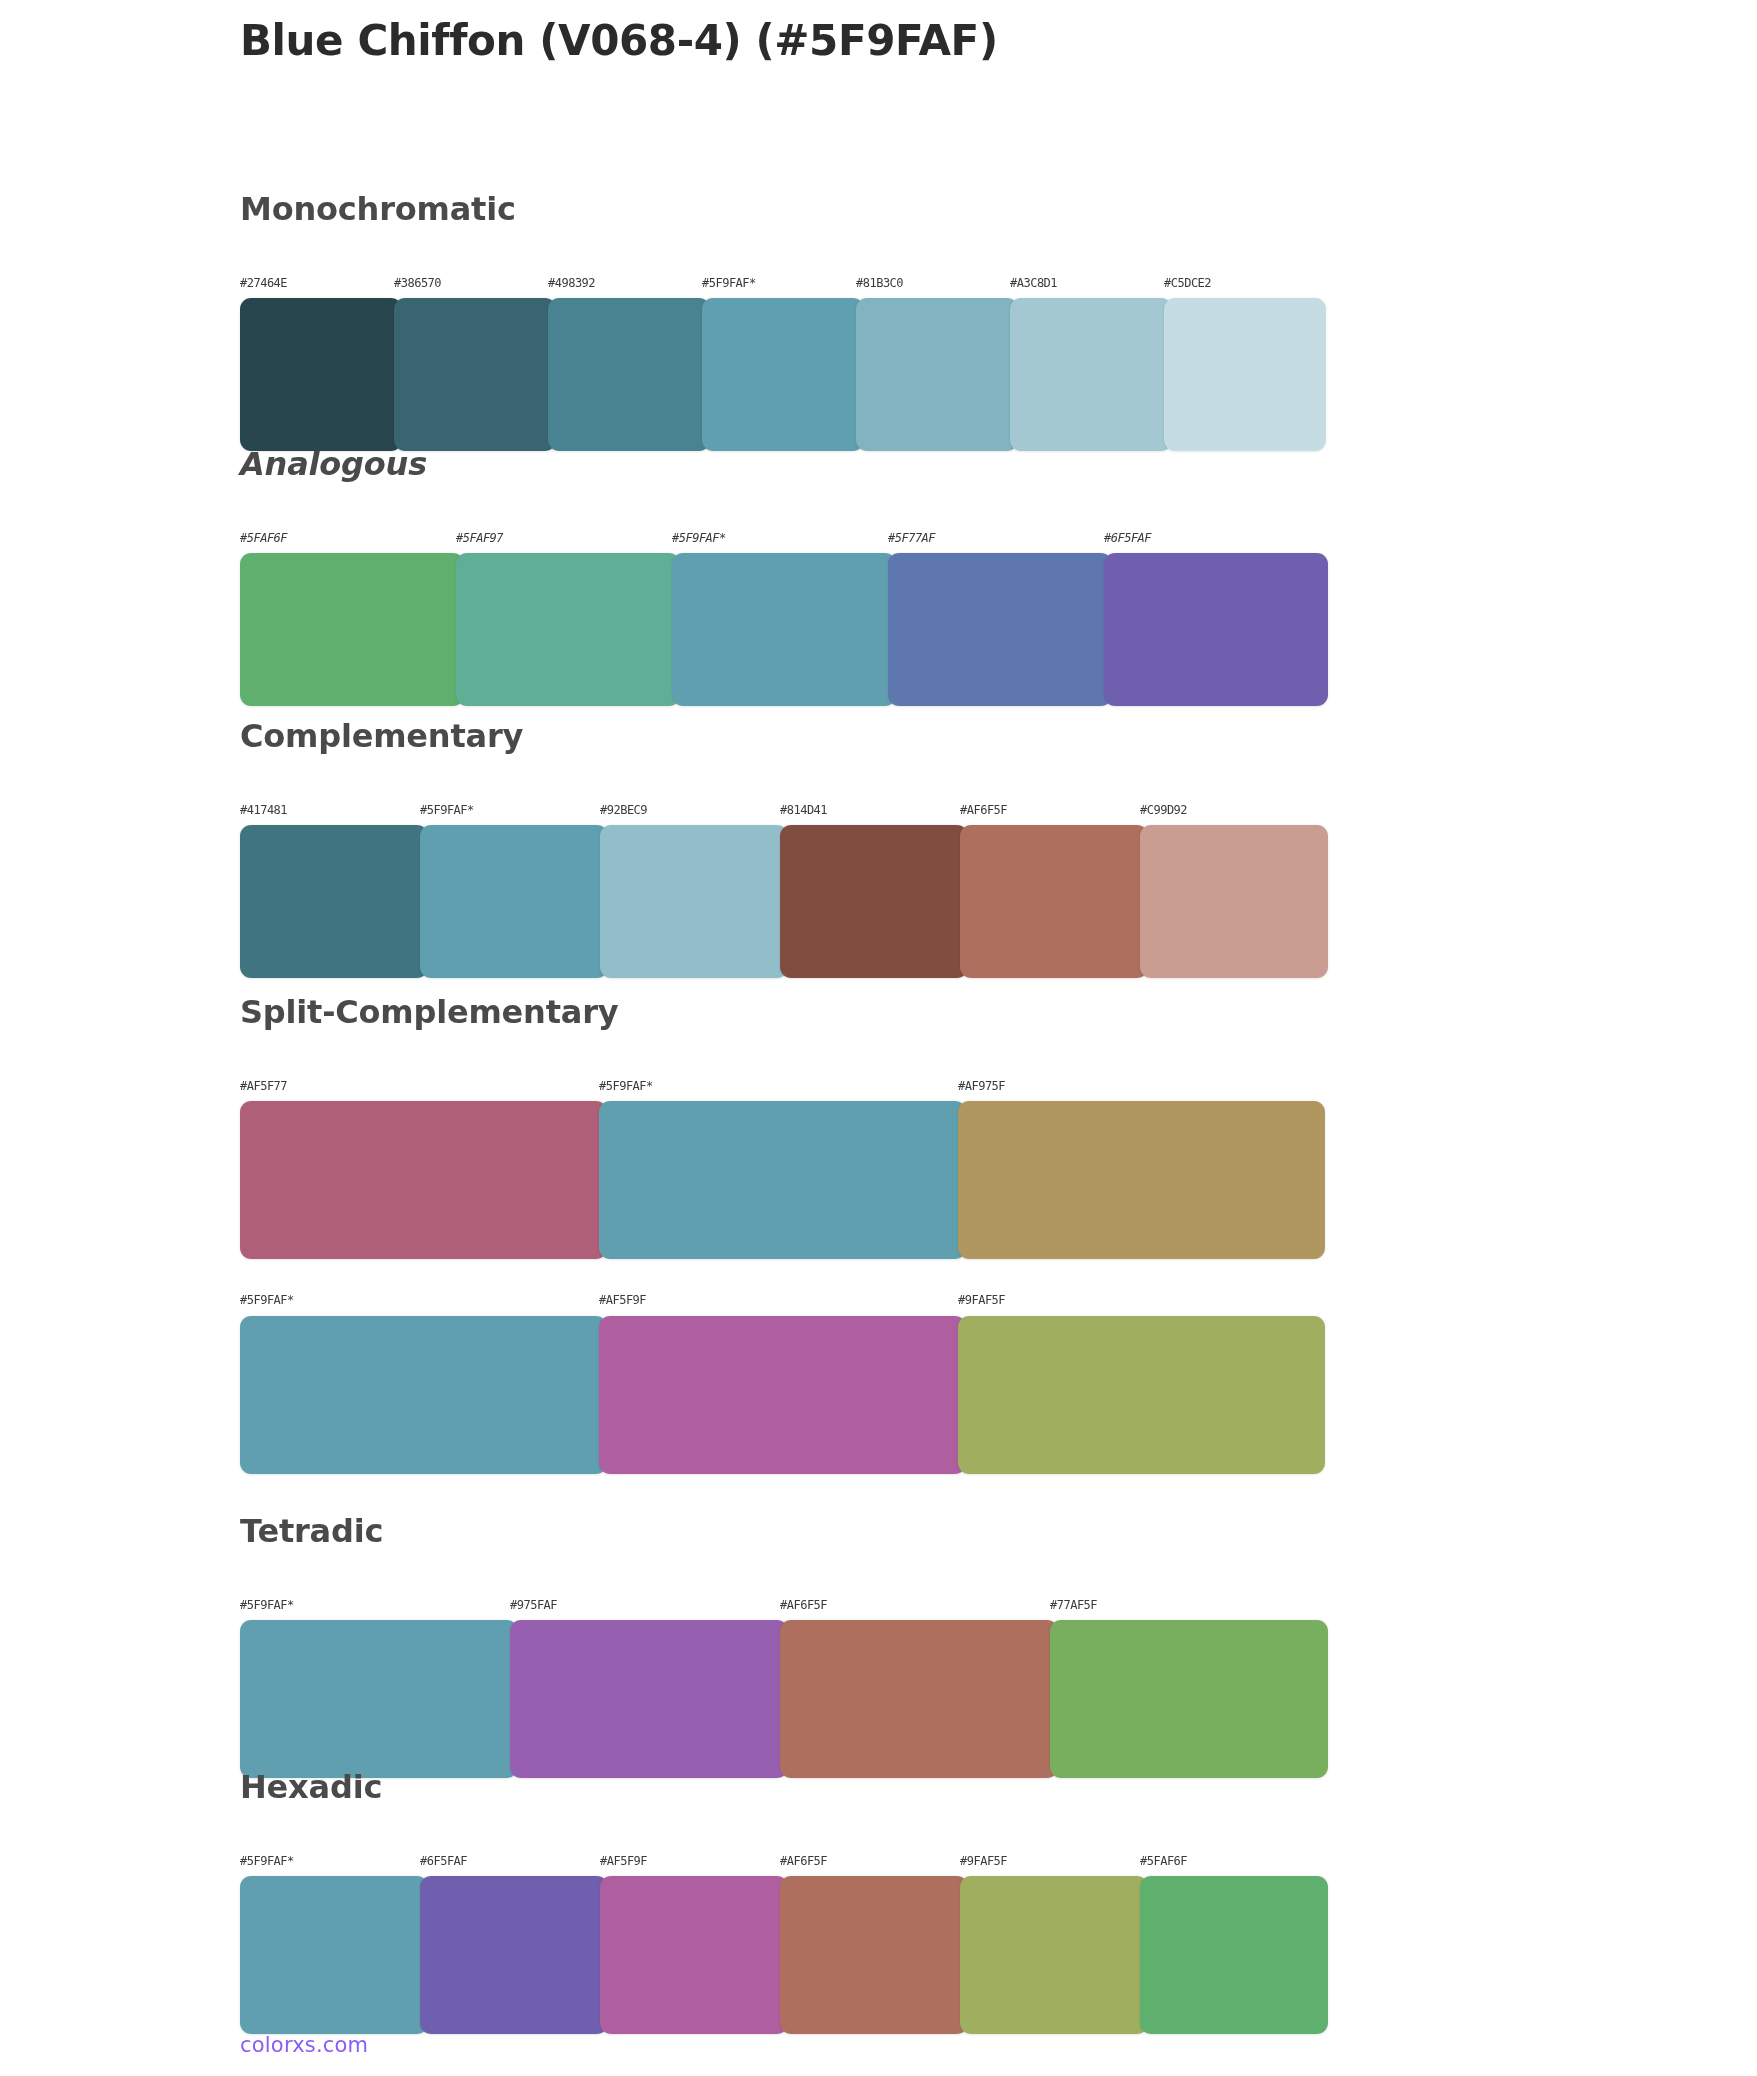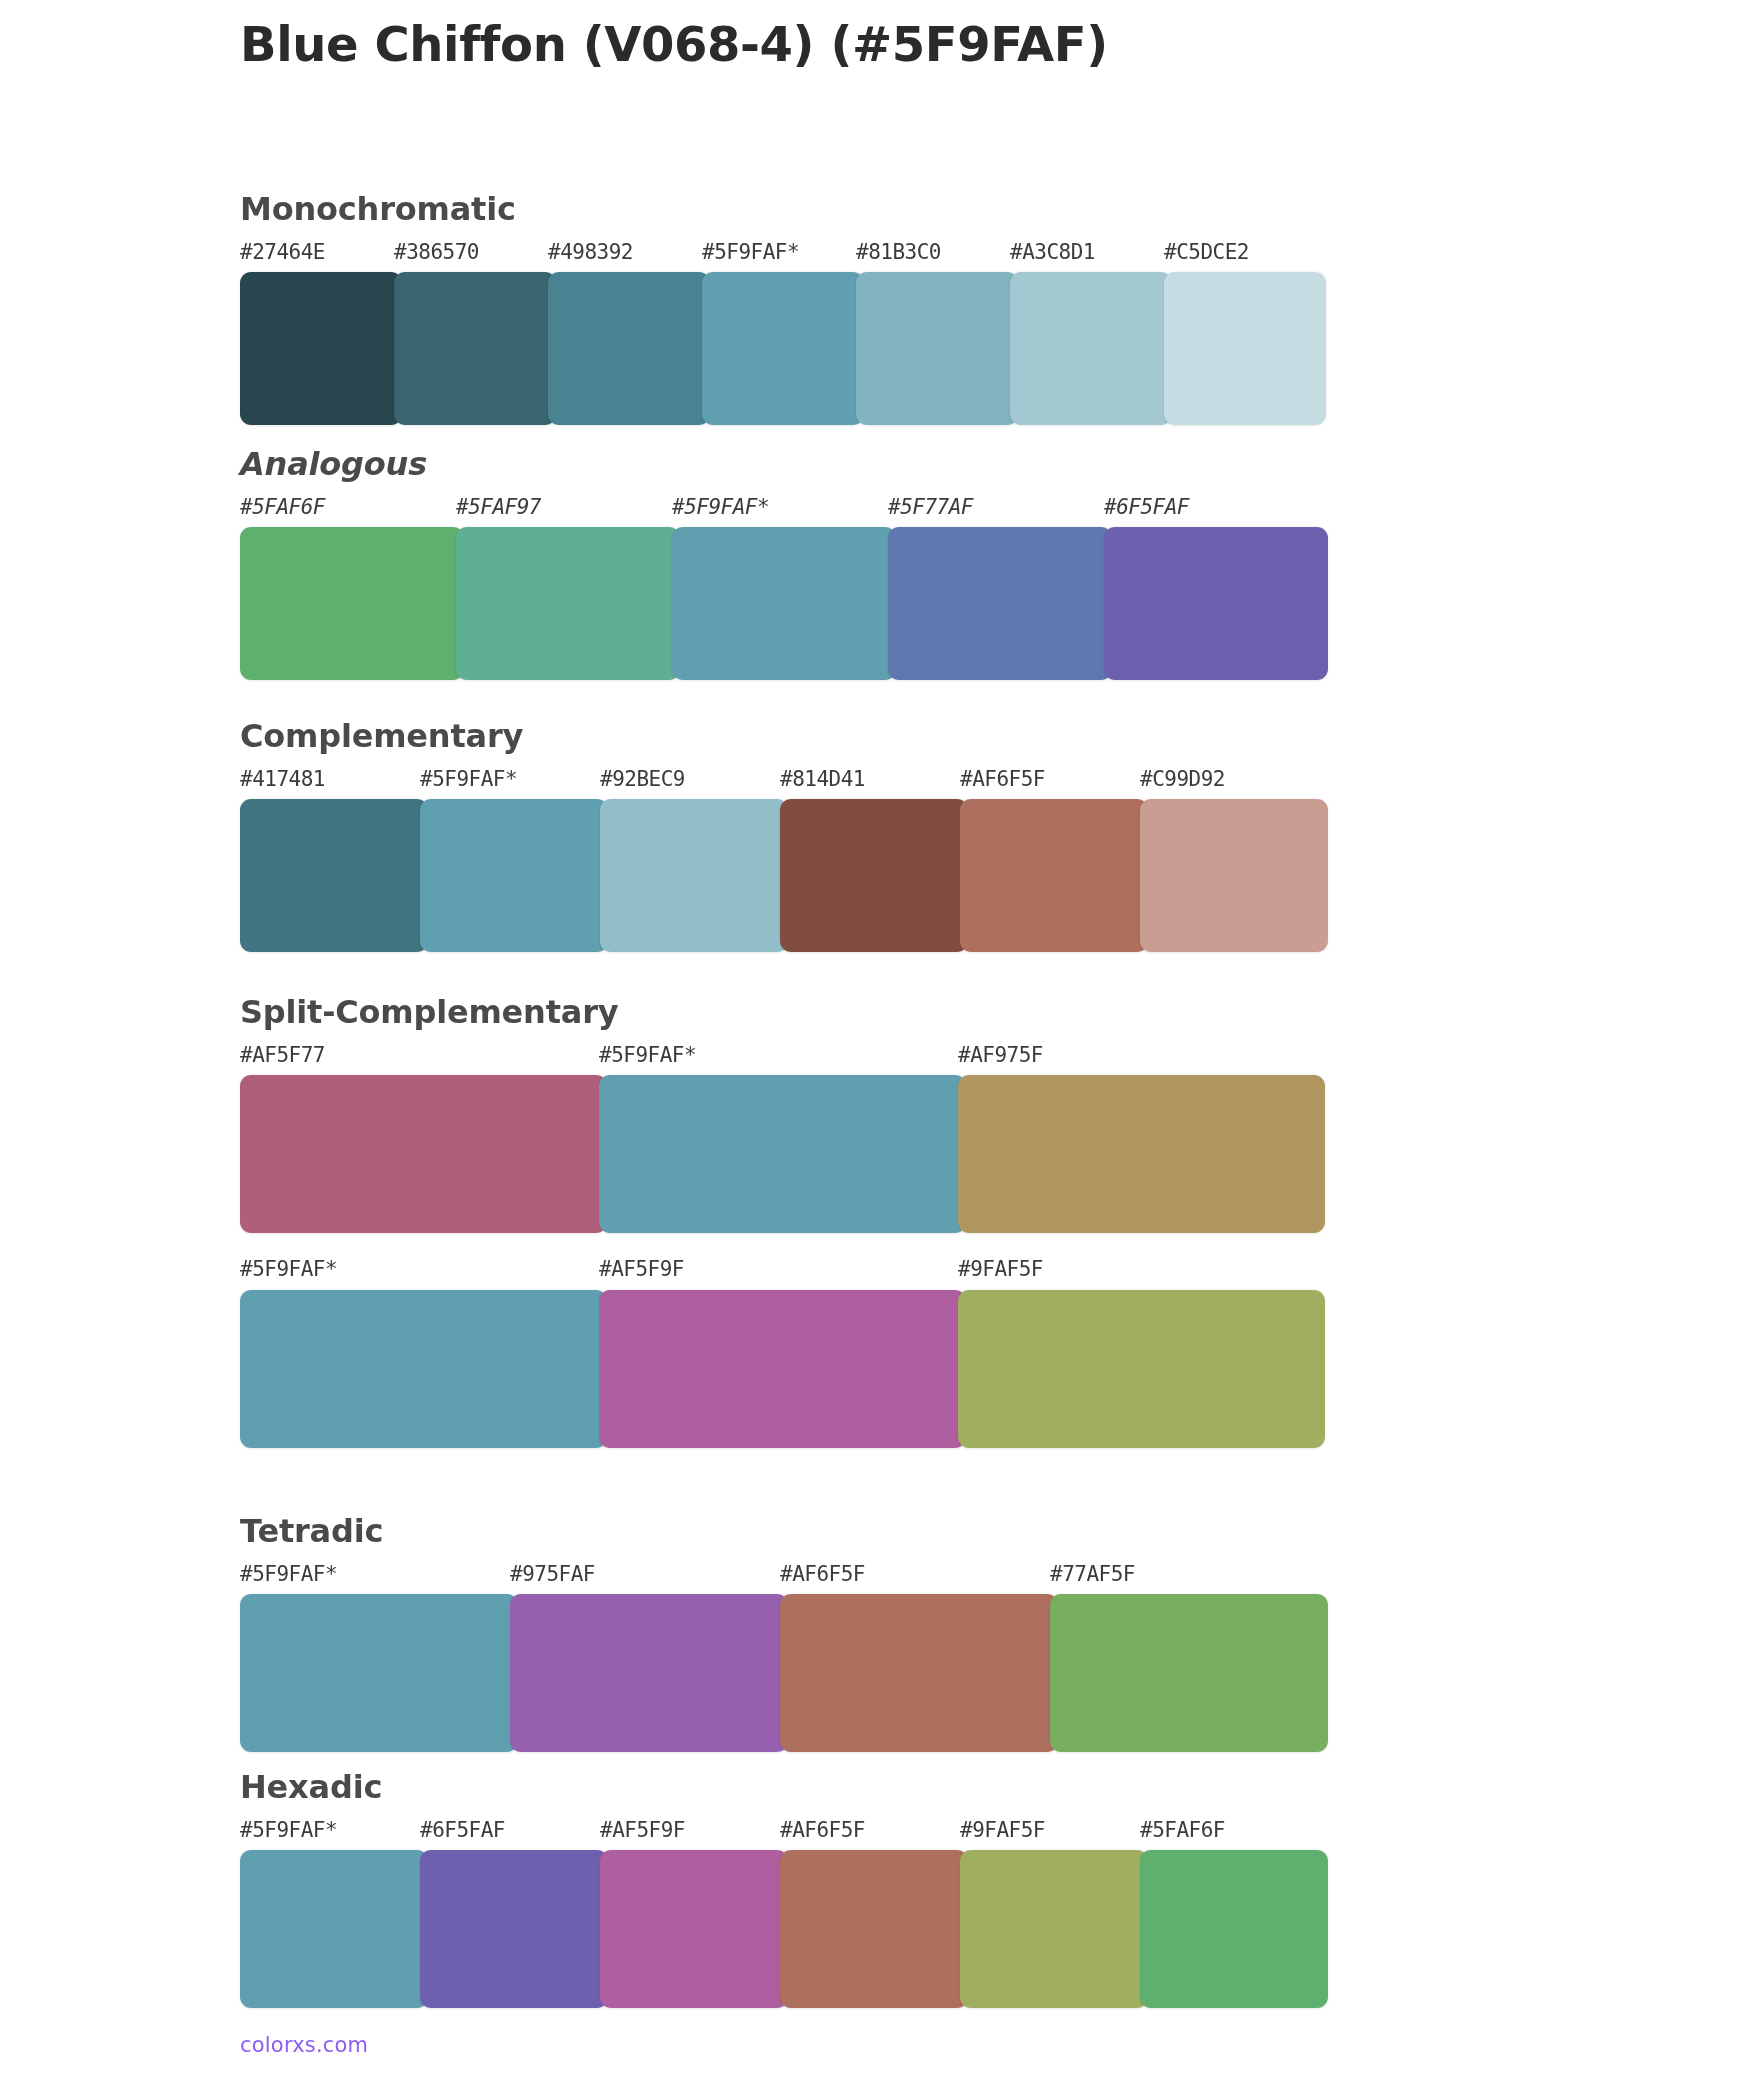--- a/index.html
+++ b/index.html
@@ -26,21 +26,21 @@
 
   
   .header {
     position: absolute;
     left: 240px;
     top: 16px;
     width: 1358px;
   }
 
   .page-title {
-    font-size: 48px;
+    font-size: 42px;
     font-weight: 700;
     letter-spacing: -0.4px;
     color: #2b2b2b;
     line-height: 1.18;
     white-space: nowrap;
   }
 
   .page-subtitle {
     font-size: 34px;
     font-weight: 700;
@@ -73,28 +73,29 @@
     width: 1086px;
   }
 
   .swatch {
     position: relative;
     display: block;
   }
 
   .swatch-label {
     font-family: "DejaVu Sans Mono", "Liberation Mono", monospace;
-    font-size: 21px;
+    font-size: 12px;
     font-weight: 400;
     color: #3b3b3b;
     letter-spacing: -0.5px;
     white-space: nowrap;
     line-height: 1;
     padding-bottom: 9.6px;
     display: block;
+    margin-top: 35px;
   }
 
   .swatch-chip {
     display: block;
     border-radius: 11.2px;
     box-shadow: 0 0.8px 2.4px rgba(0,0,0,0.10);
   }
 
   
   .row-mono   .swatch-chip { height: 153px; }

